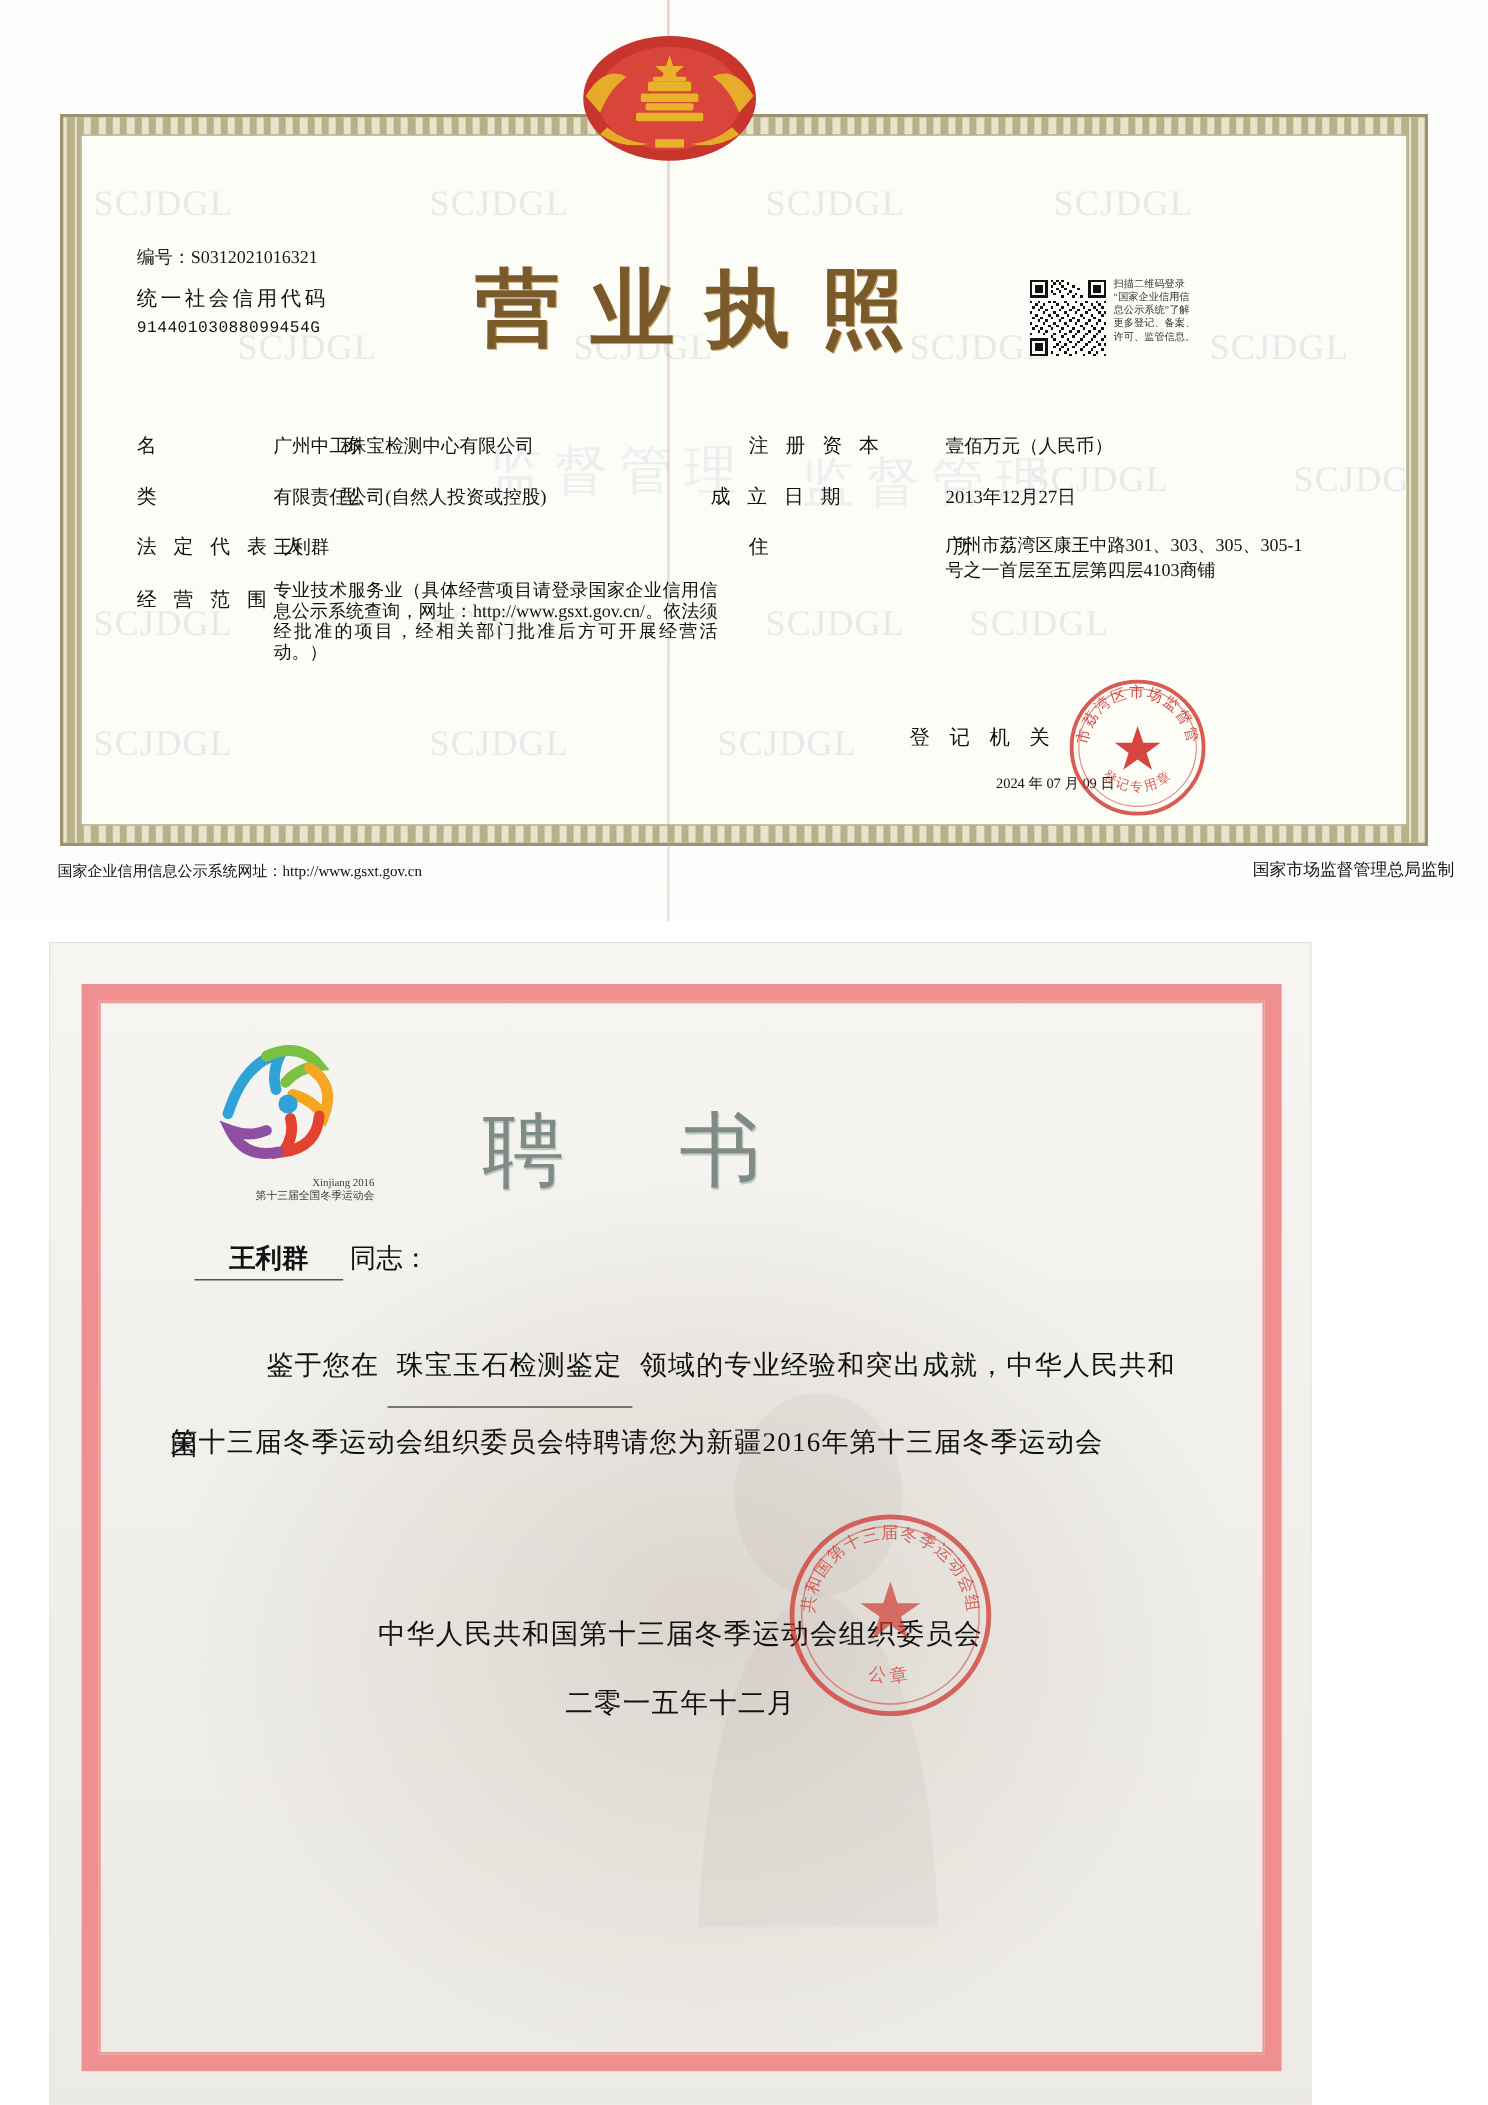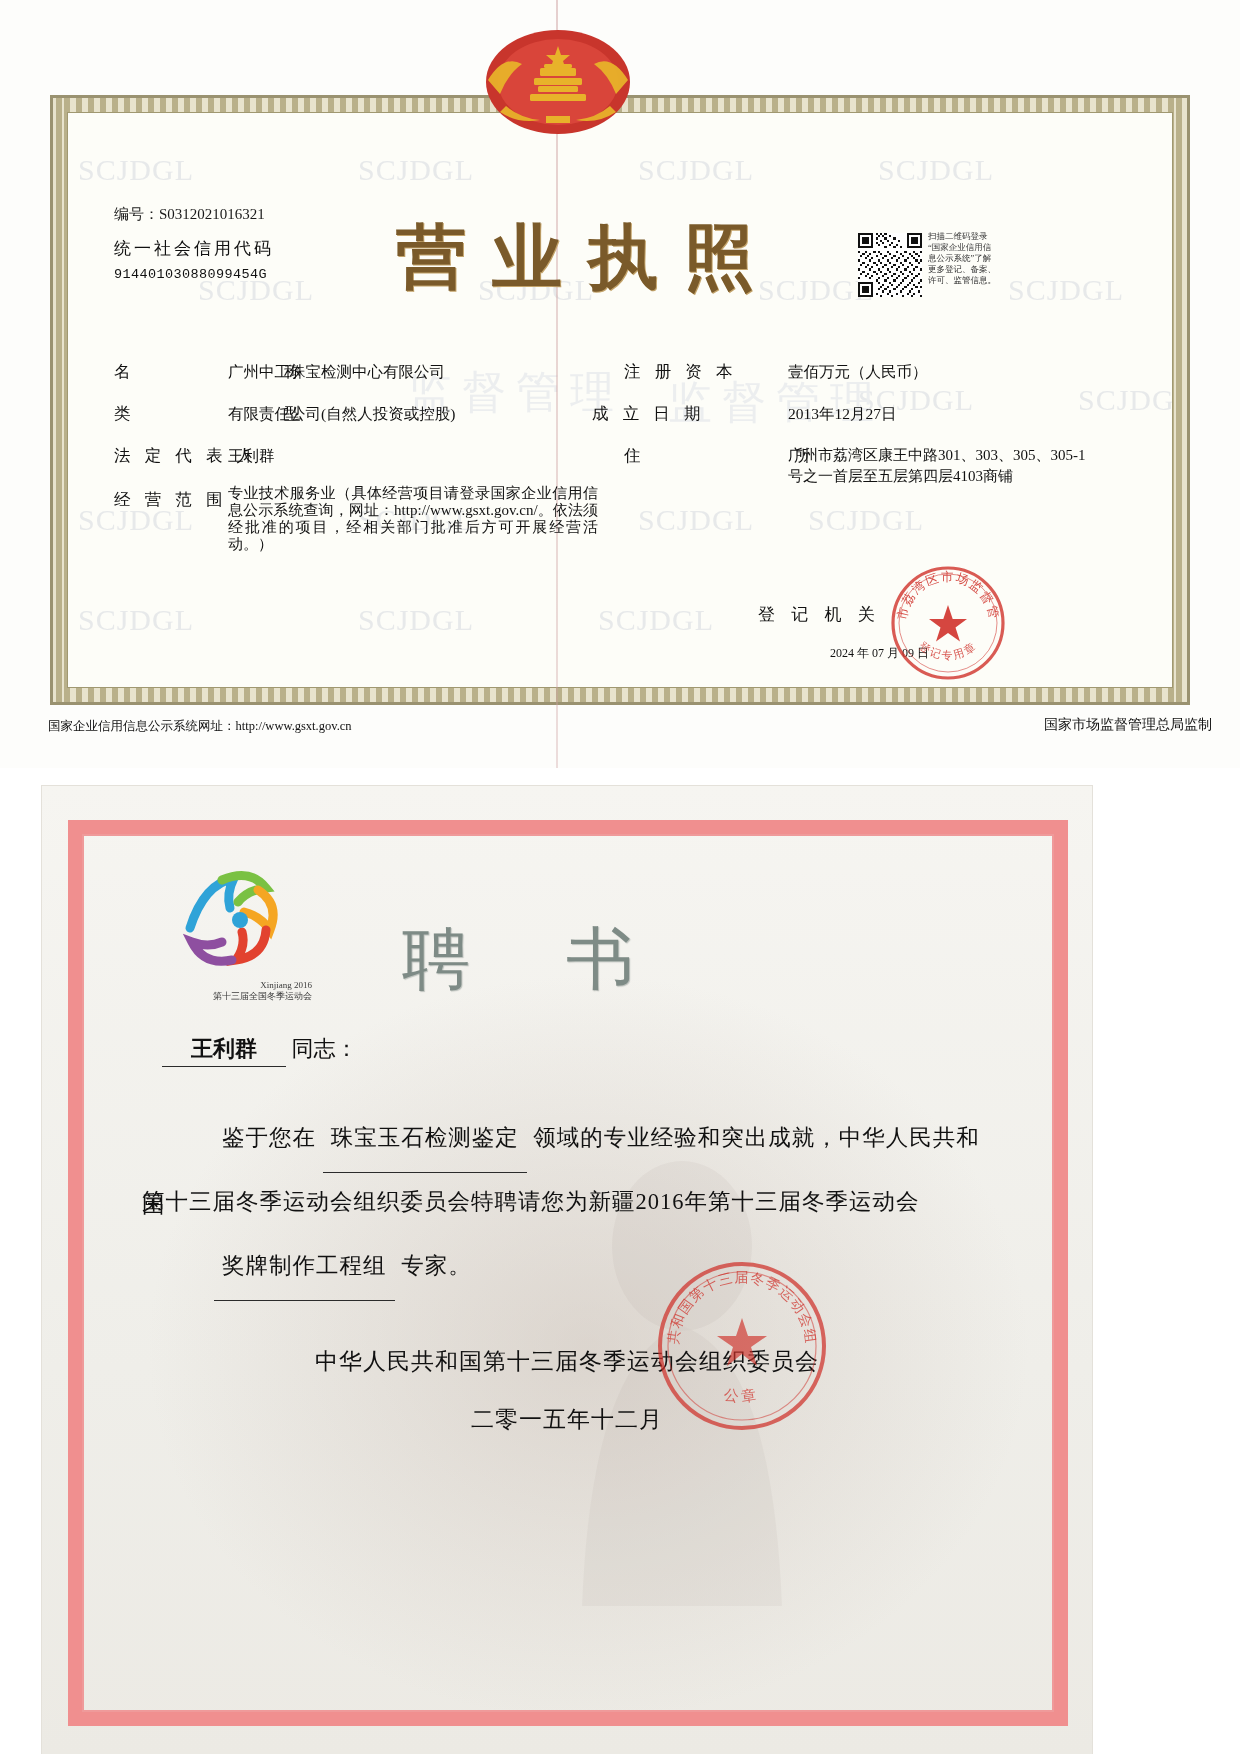--- a/index.html
+++ b/index.html
@@ -629,24 +629,20 @@
     </div>
 
     <div class="cert-para" style="top:320px;">
       <span style="margin-left:80px;">鉴于您在</span>
       <span class="ul-seg">珠宝玉石检测鉴定</span>
       <span>领域的专业经验和突出成就，中华人民共和国</span>
     </div>
 
     <div class="cert-para" style="top:384px;">第十三届冬季运动会组织委员会特聘请您为新疆2016年第十三届冬季运动会</div>
 
-    <div class="cert-para" style="top:448px;">
-      <span class="ul-seg" style="margin-left:72px;">奖牌制作工程组</span>
-      <span>专家。</span>
-    </div>
 
     <div class="cert-seal">
       <svg viewBox="0 0 180 180" width="180" height="180">
         <circle cx="90" cy="90" r="82" fill="none" stroke="#cf3029" stroke-width="4" opacity=".72"></circle>
         <circle cx="90" cy="90" r="74" fill="none" stroke="#cf3029" stroke-width="1.2" opacity=".5"></circle>
         <path id="certArcTop" d="M 26,90 A 64,64 0 0 1 154,90" fill="none"></path>
         <text font-family="Liberation Serif, serif" font-size="14" fill="#cf3029" opacity=".72" letter-spacing="1.2">
           <textPath href="#certArcTop" startOffset="50%" text-anchor="middle">中华人民共和国第十三届冬季运动会组织委员会</textPath>
         </text>
         <path id="certArcBot" d="M 34,110 A 62,62 0 0 0 146,110" fill="none"></path>

